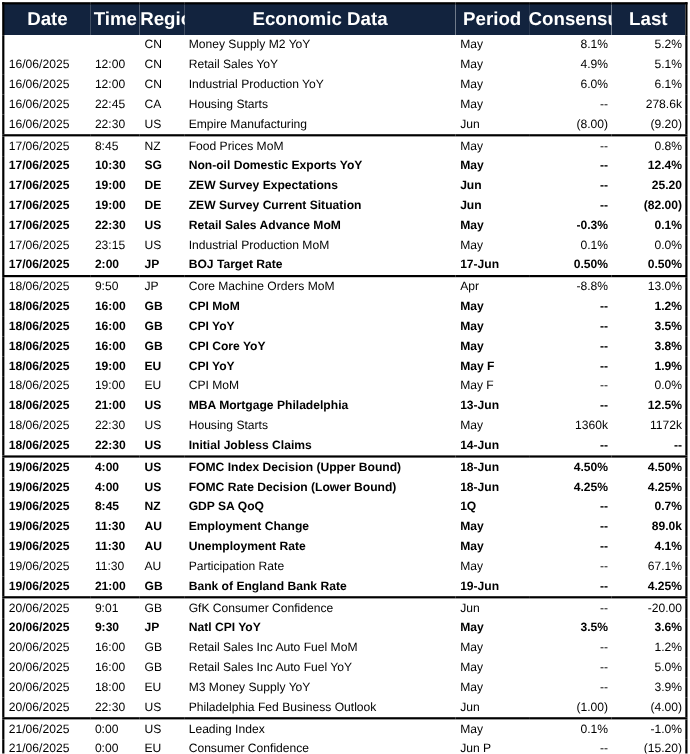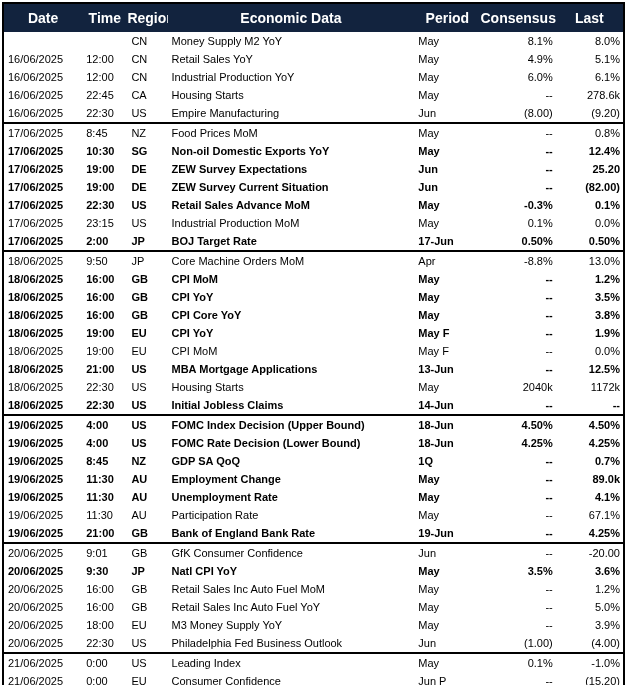--- a/index.html
+++ b/index.html
@@ -27,21 +27,21 @@
   col.c-time{width:45px;}
   col.c-region{width:40px;}
   col.c-name{width:246px;}
   col.c-period{width:66px;}
   col.c-consensus{width:75px;}
   col.c-last{width:68px;}
   thead th{
     background:var(--header-bg);
     color:var(--header-text);
     font-weight:bold;
-    font-size:14px;
+    font-size:17px;
     height:28px;
     text-align:center;
     padding:0;
     white-space:nowrap;
     overflow:hidden;
   }
   tbody td{
     height:18px;
     font-size:11px;
     line-height:18px;
@@ -84,21 +84,21 @@
       </tr>
     </thead>
     <tbody id="table-body">
         <tr>
     <td class="col-date"></td>
     <td class="col-time"></td>
     <td class="col-region">CN</td>
     <td class="col-name">Money Supply M2 YoY</td>
     <td class="col-period">May</td>
     <td class="col-consensus num">8.1%</td>
-    <td class="col-last num">8.0%</td>
+    <td class="col-last num">5.2%</td>
   </tr>
         <tr>
     <td class="col-date">16/06/2025</td>
     <td class="col-time">12:00</td>
     <td class="col-region">CN</td>
     <td class="col-name">Retail Sales YoY</td>
     <td class="col-period">May</td>
     <td class="col-consensus num">4.9%</td>
     <td class="col-last num">5.1%</td>
   </tr>
@@ -243,32 +243,32 @@
     <td class="col-region">EU</td>
     <td class="col-name">CPI MoM</td>
     <td class="col-period">May F</td>
     <td class="col-consensus num">--</td>
     <td class="col-last num">0.0%</td>
   </tr>
         <tr class="bold">
     <td class="col-date">18/06/2025</td>
     <td class="col-time">21:00</td>
     <td class="col-region">US</td>
-    <td class="col-name">MBA Mortgage Applications</td>
+    <td class="col-name">MBA Mortgage Philadelphia</td>
     <td class="col-period">13-Jun</td>
     <td class="col-consensus num">--</td>
     <td class="col-last num">12.5%</td>
   </tr>
         <tr>
     <td class="col-date">18/06/2025</td>
     <td class="col-time">22:30</td>
     <td class="col-region">US</td>
     <td class="col-name">Housing Starts</td>
     <td class="col-period">May</td>
-    <td class="col-consensus num">2040k</td>
+    <td class="col-consensus num">1360k</td>
     <td class="col-last num">1172k</td>
   </tr>
         <tr class="bold group-end">
     <td class="col-date">18/06/2025</td>
     <td class="col-time">22:30</td>
     <td class="col-region">US</td>
     <td class="col-name">Initial Jobless Claims</td>
     <td class="col-period">14-Jun</td>
     <td class="col-consensus num">--</td>
     <td class="col-last num">--</td>

